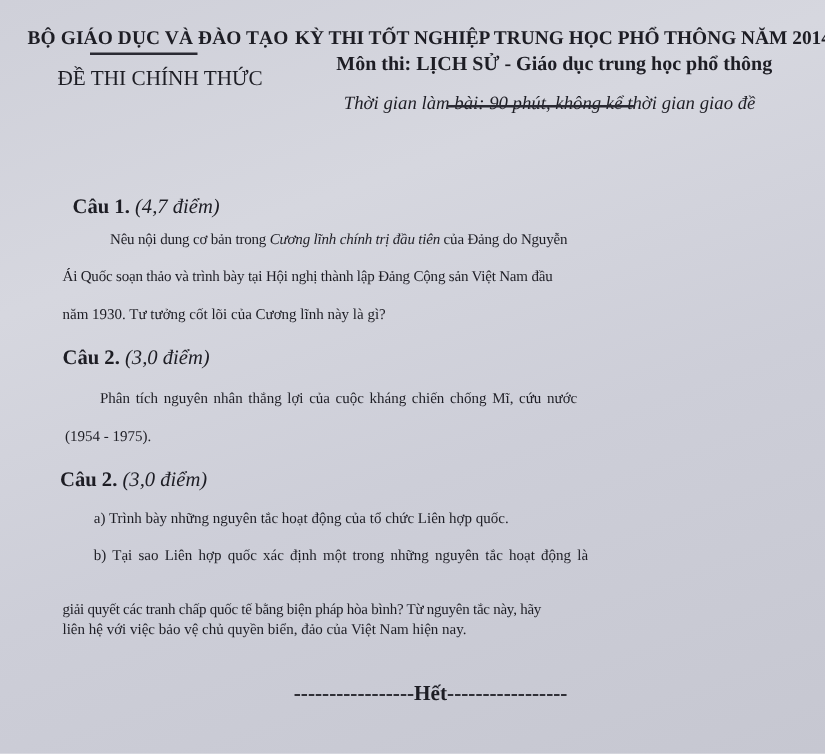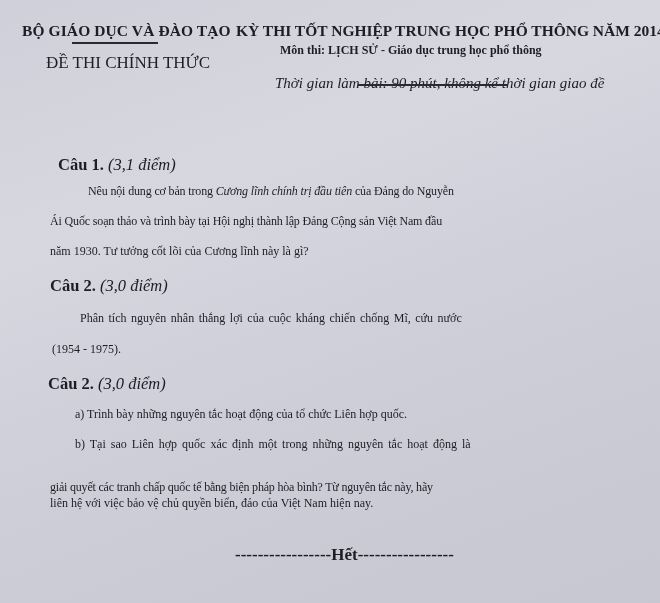--- a/index.html
+++ b/index.html
@@ -8,21 +8,21 @@
     background: linear-gradient(160deg, #cfd0d9 0%, #d6d7df 30%, #cdced8 60%, #c6c7d1 100%);
     font-family: "Liberation Serif", "DejaVu Serif", serif;
     color:#1d1d24;
     position:relative;
   }
   .abs { position:absolute; white-space:nowrap;text-align:center; }
   .hdr-left { left:22px; top:22px; font-size:15.5px; font-weight:bold; letter-spacing:0.1px; }
   .hdr-left-rule { left:72px; top:42px; width:86px; height:1.5px; background:#2a2a33; }
   .hdr-left-sub { left:46px; top:53px; font-size:17px; }
   .hdr-right { left:236px; top:22px; font-size:15.5px; font-weight:bold; }
-  .hdr-subject { left:280px; top:43px; font-size:12px; font-weight:bold; }
+  .hdr-subject { left:269px; top:43px; font-size:16px; font-weight:bold; }
   .hdr-time { left:275px; top:63px; font-size:15px; font-style:italic;margin-top:12px; }
   .hdr-time-rule { left:358px; top:84px; width:150px; height:1.5px; background:#2a2a33; }
   .q-title { font-size:16.5px; }
   .q-title b { font-weight:bold; }
   .q-title i { font-style:italic; }
   .body-line { font-size:12px; }
   .body-line i { font-style:italic; }
   .end { left:235px; top:545px; font-size:17px; font-weight:bold; letter-spacing:0; }
 </style>
 </head>
@@ -34,21 +34,21 @@
   <div class="abs hdr-left-sub">ĐỀ THI CHÍNH THỨC</div>
   <div class="abs hdr-right">KỲ THI TỐT NGHIỆP TRUNG HỌC PHỔ THÔNG NĂM 2014</div>
   <div class="abs hdr-subject">Môn thi: LỊCH SỬ - Giáo dục trung học phổ thông</div>
   <div class="abs hdr-time">Thời gian làm bài: 90 phút, không kể thời gian giao đề</div>
   <div class="abs hdr-time-rule"></div>
 </div>
 
 <div>
   <div class="abs q-title" style="left:58px; top:155px;">
     <b>Câu 1.</b>
-    <i>(3,1 điểm)</i>
+    <i>(4,7 điểm)</i>
   </div>
   <div class="abs body-line" style="left:88px; top:184px; letter-spacing:-0.15px;"><span>Nêu nội dung cơ bản trong </span><i>Cương lĩnh chính trị đầu tiên</i><span> của Đảng do Nguyễn</span></div>
   <div class="abs body-line" style="left:50px; top:214px; letter-spacing:-0.15px;">Ái Quốc soạn thảo và trình bày tại Hội nghị thành lập Đảng Cộng sản Việt Nam đầu</div>
   <div class="abs body-line" style="left:50px; top:244px;">năm 1930. Tư tưởng cốt lõi của Cương lĩnh này là gì?</div>
 </div>
 
 <div>
   <div class="abs q-title" style="left:50px; top:276px;">
     <b>Câu 2.</b>
     <i>(3,0 điểm)</i>

